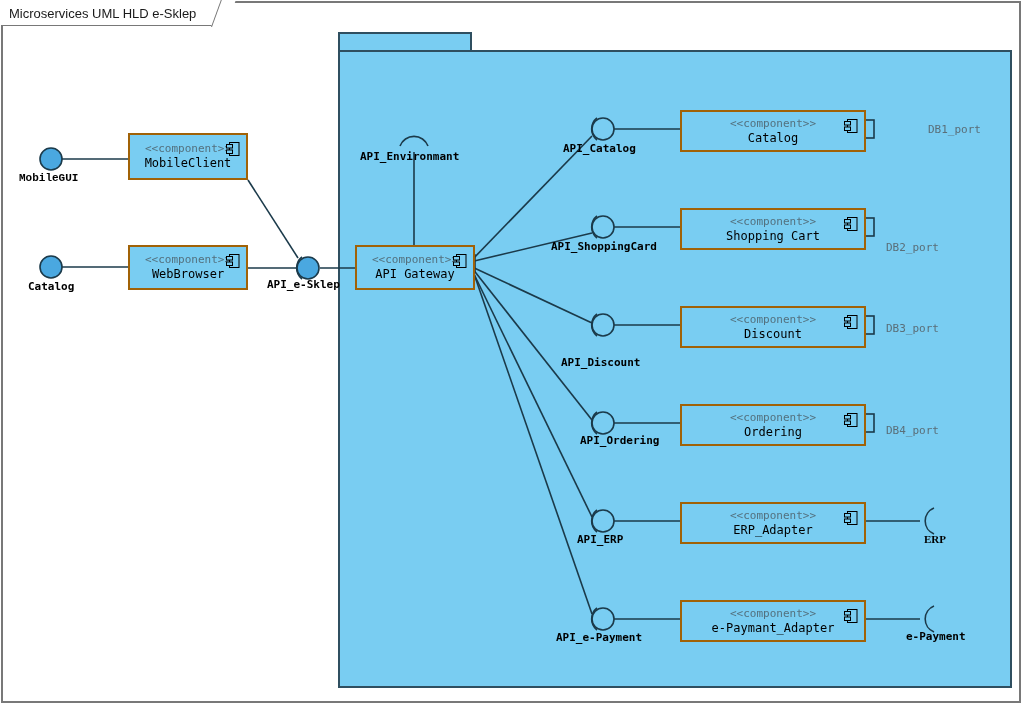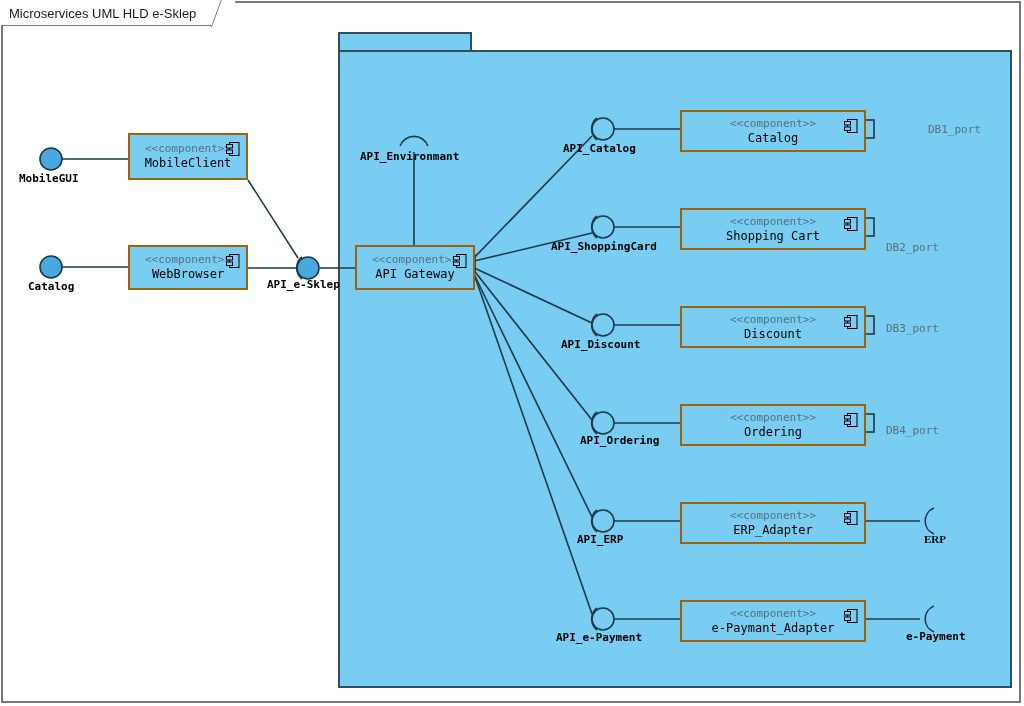--- a/index.html
+++ b/index.html
@@ -227,28 +227,28 @@
     <span class="comp-name">e-Paymant_Adapter</span>
     <svg class="comp-icon" viewBox="0 0 14 16">
       <g fill="#79cdf2" stroke="#000" stroke-width="1">
         <rect x="3.5" y="1.5" width="9.5" height="13"></rect>
         <rect x="0.5" y="3.5" width="6" height="3.5"></rect>
         <rect x="0.5" y="9" width="6" height="3.5"></rect>
       </g>
     </svg>
   </div>
 
-  <span class="lbl" style="left:19px;top:172px;">MobileGUI</span>
+  <span class="lbl" style="left:19px;top:172px;font-family:Liberation Mono, monospace;">MobileGUI</span>
   <span class="lbl" style="left:28px;top:280px;">Catalog</span>
   <span class="lbl" style="left:267px;top:278px;">API_e-Sklep</span>
   <span class="lbl" style="left:360px;top:150px;">API_Environmant</span>
 
   <span class="lbl" style="left:563px;top:142px;">API_Catalog</span>
   <span class="lbl" style="left:551px;top:240px;">API_ShoppingCard</span>
-  <span class="lbl" style="left:561px;top:338px;">API_Discount</span>
+  <span class="lbl" style="left:561px;top:356px;">API_Discount</span>
   <span class="lbl" style="left:580px;top:434px;">API_Ordering</span>
   <span class="lbl" style="left:577px;top:533px;">API_ERP</span>
   <span class="lbl" style="left:556px;top:631px;">API_e-Payment</span>
 
   <span class="lbl-grey" style="left:928px;top:123px;">DB1_port</span>
   <span class="lbl-grey" style="left:886px;top:225px;margin-top:16px;">DB2_port</span>
   <span class="lbl-grey" style="left:886px;top:322px;">DB3_port</span>
   <span class="lbl-grey" style="left:886px;top:424px;">DB4_port</span>
   <span class="lbl" style="left:924px;top:533px;font-family:Liberation Serif, serif;">ERP</span>
   <span class="lbl" style="left:906px;top:630px;">e-Payment</span>

